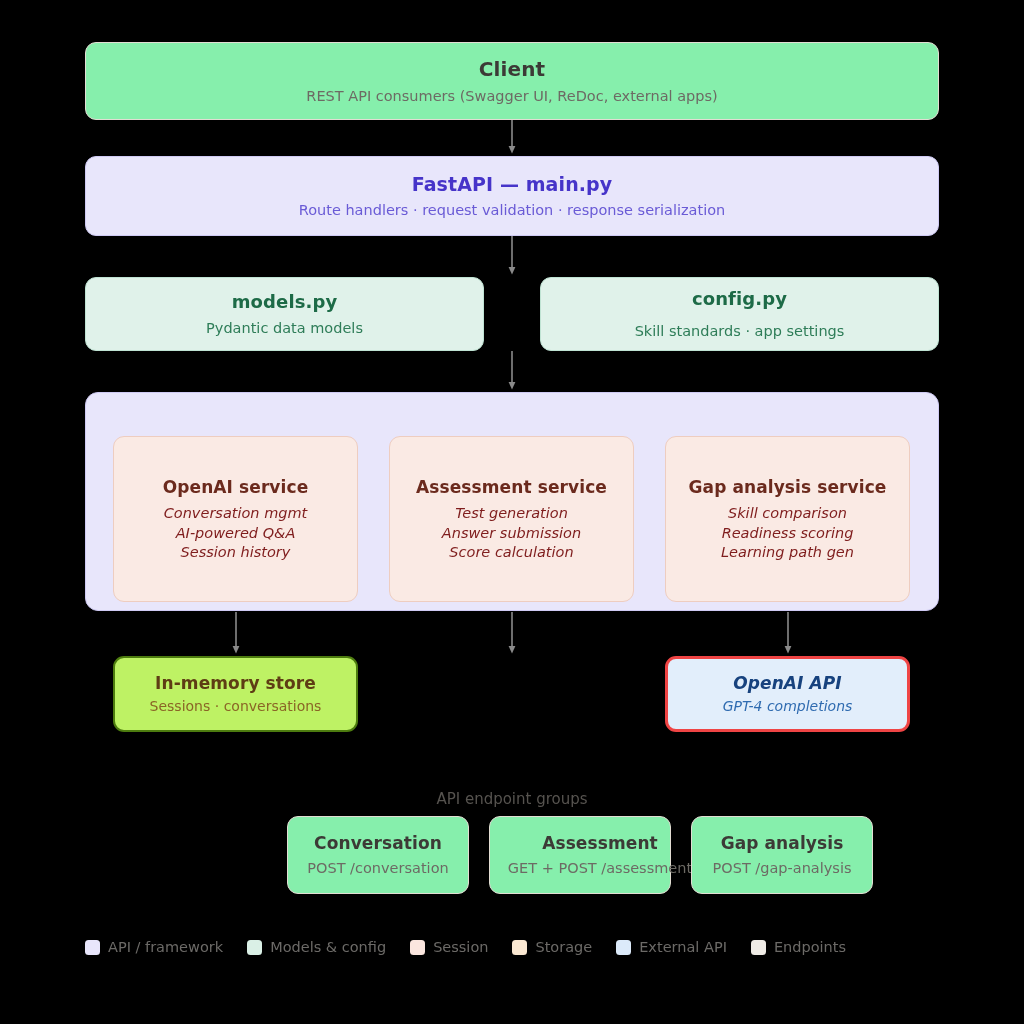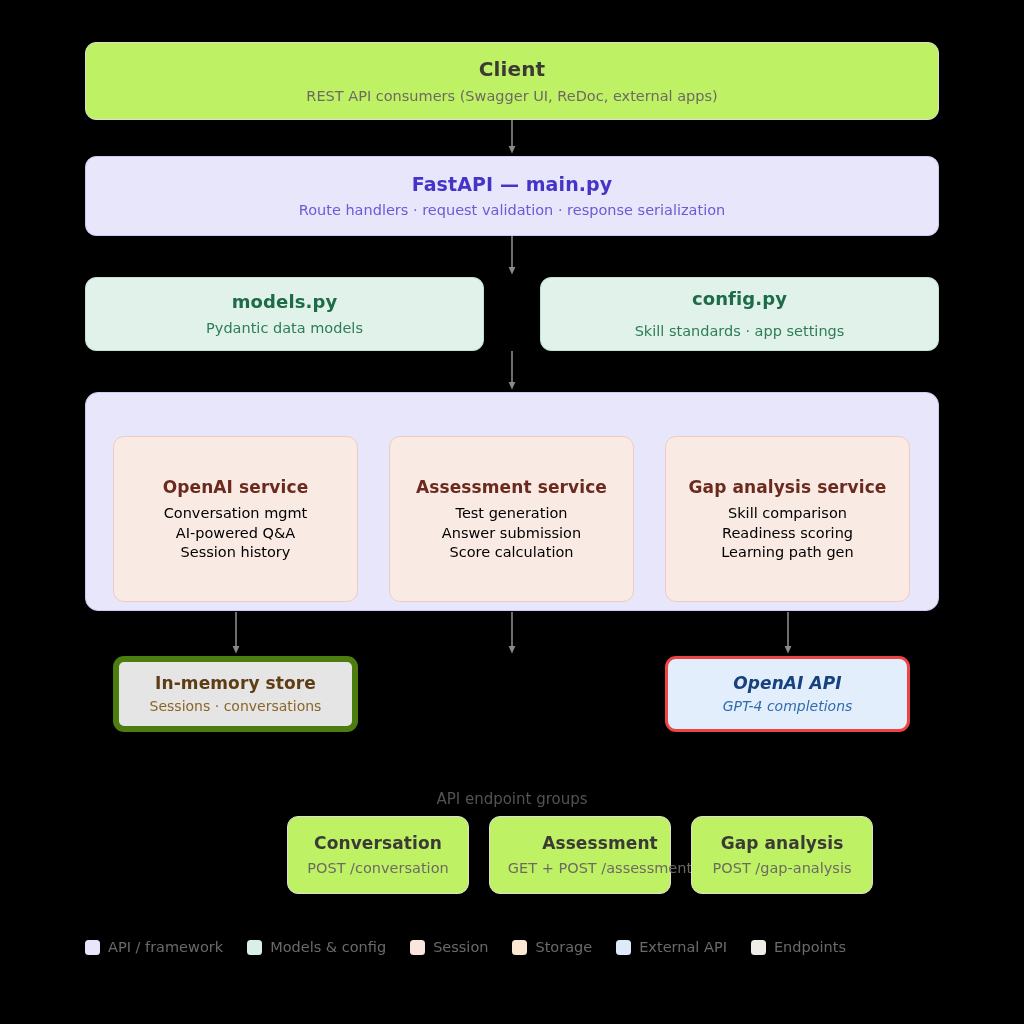--- a/index.html
+++ b/index.html
@@ -27,37 +27,37 @@
     font-weight:bold;
     letter-spacing:.1px;
     white-space:nowrap;
   }
   .node .s{
     white-space:nowrap;
   }
   .node .s + .s{margin-top:1px;}
 
   
-  .v-endpoint{background:#bef264;border:1px solid #e2ddd3;text-align:center;}
+  .v-endpoint{background:#86efac;border:1px solid #e2ddd3;text-align:center;}
   .v-endpoint .t{color:#3c3a36;}
   .v-endpoint .s{color:#6d6a64;}
 
   .v-api{background:#e8e6fb;border:1px solid #cfcaf4;}
   .v-api .t{color:#4634c9;}
   .v-api .s{color:#6a5bd6;}
 
   .v-models{background:#e0f2ea;border:1px solid #bfe3d3;}
   .v-models .t{color:#1d6b47;}
   .v-models .s{color:#2e7d58;}
 
   .v-service{background:#faeae4;border:1px solid #eecdc0;}
   .v-service .t{color:#6b2a1d;}
-  .v-service .s{color:#000000;}
-
-  .v-storage{background:#e5e5e5;border:6px solid #4d7c0f;}
+  .v-service .s{color:#7f1d1d;font-style:italic;}
+
+  .v-storage{background:#bef264;border:2px solid #4d7c0f;}
   .v-storage .t{color:#5e3d14;}
   .v-storage .s{color:#8a6526;}
 
   .v-external{background:#e2eefb;border:3px solid #ef4444;font-style:italic;}
   .v-external .t{color:#17427e;}
   .v-external .s{color:#2f6bb0;}
 
   
   #client        {left:85px;  top:42px;  width:854px; height:78px;}
   #client .t     {font-size:20px;}

